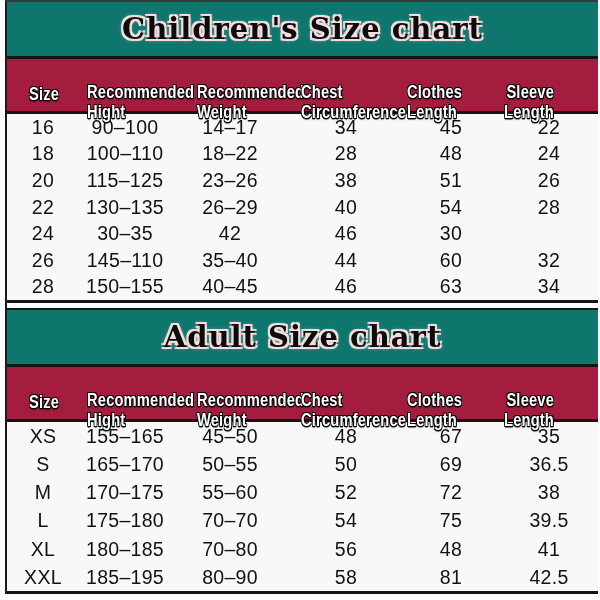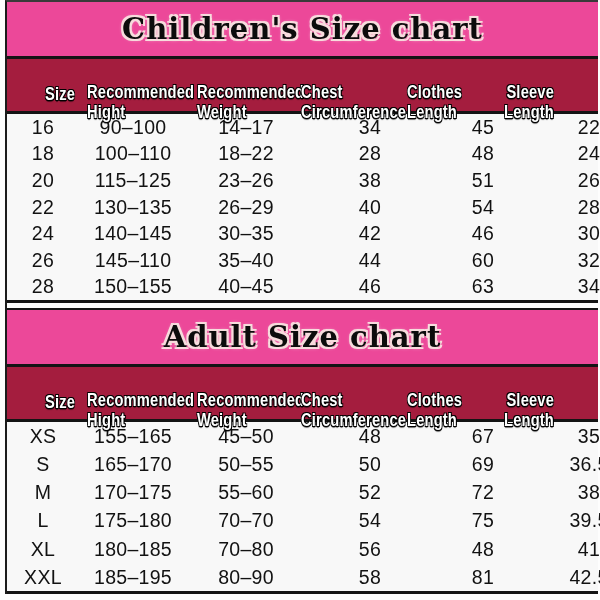--- a/index.html
+++ b/index.html
@@ -11,21 +11,21 @@
   }
   .frame{
     position:absolute;top:0;left:5px;width:593px;
     border-left:2px solid #1b1b1b;
     border-top:2px solid #3a3a3a;
     box-sizing:border-box;
   }
   
   .title-band{
     height:54px;
-    background:#ec4899;
+    background:#0f766e;
     border-bottom:3px solid #141414;
     display:flex;align-items:center;justify-content:center;
   }
   .band-title{
     font-family:"DejaVu Serif",serif;
     font-weight:bold;
     font-size:29px;
     letter-spacing:1px;
     color:#0c0c0c;
     text-shadow:
@@ -41,21 +41,21 @@
   .thead{
     height:52px;
     background:#a41d3e;
     border-bottom:3px solid #141414;
   }
   .hcell{
     display:flex;align-items:flex-start;
     padding-top:23px;box-sizing:border-box;
     overflow:visible;
   }
-  .hcell.c0{align-items:center;padding-top:6px;margin-left:16px;}
+  .hcell.c0{align-items:center;padding-top:6px;}
   .hcell.c0{padding-left:22px;}
   .hcell.c1{padding-left:8px;}
   .hcell.c2{padding-left:26px;}
   .hcell.c3{padding-left:12px;}
   .hcell.c4{padding-left:4px;}
   .hcell.c5{padding-left:5px;text-align:right;}
   .htext{
     display:inline-block;
     transform:scaleX(0.84);
     transform-origin:left center;
@@ -72,22 +72,22 @@
   }
   
   .tbody{background:#f8f8f8;}
   .trow{width:100%;}
   .tbody .tcell{
     display:flex;align-items:center;justify-content:center;
     font-size:19.5px;
     color:#121212;
     letter-spacing:0.3px;
   }
-  .children .trow{height:26.6px;gap:8px;}
-  .adult .trow{height:28.2px;gap:8px;}
+  .children .trow{height:26.6px;}
+  .adult .trow{height:28.2px;}
   .tbody{border-bottom:3px solid #141414;}
   
   .section-divider{
     height:5px;
     background:#fdfdfd;
     border-bottom:2px solid #141414;
   }
 </style>
 </head>
 <body>
@@ -151,21 +151,20 @@
         <div class="trow grid6">
           <div class="tcell c0">22</div>
           <div class="tcell c1">130–135</div>
           <div class="tcell c2">26–29</div>
           <div class="tcell c3">40</div>
           <div class="tcell c4">54</div>
           <div class="tcell c5">28</div>
         </div>
         <div class="trow grid6">
           <div class="tcell c0">24</div>
-          <div class="tcell c1">140–145</div>
           <div class="tcell c2">30–35</div>
           <div class="tcell c3">42</div>
           <div class="tcell c4">46</div>
           <div class="tcell c5">30</div>
         </div>
         <div class="trow grid6">
           <div class="tcell c0">26</div>
           <div class="tcell c1">145–110</div>
           <div class="tcell c2">35–40</div>
           <div class="tcell c3">44</div>

